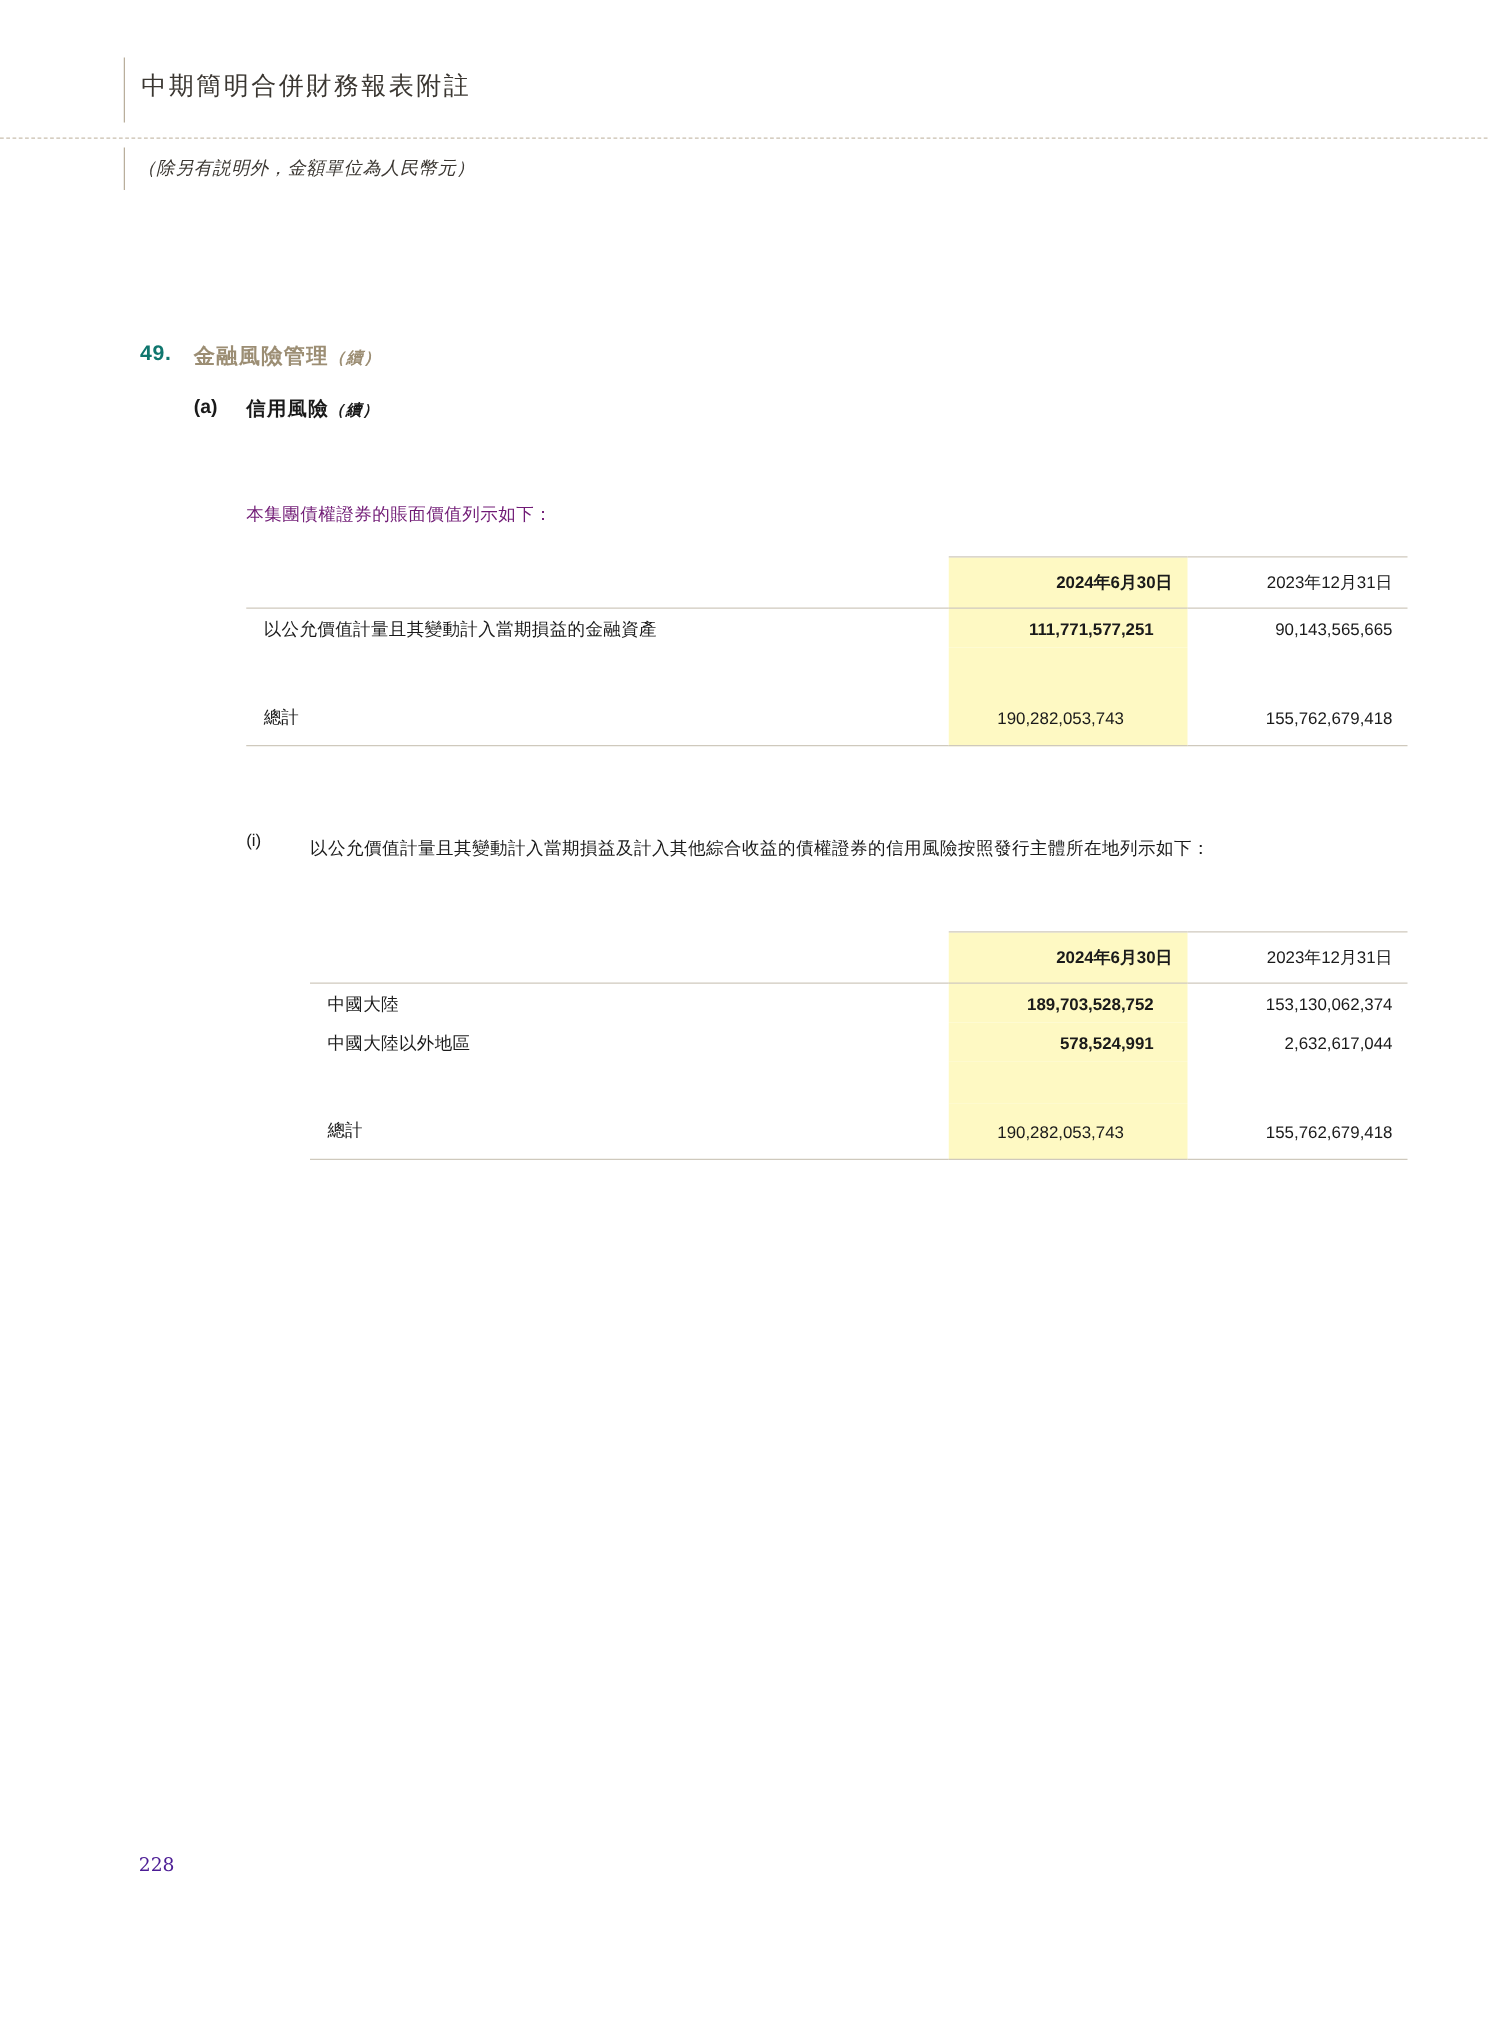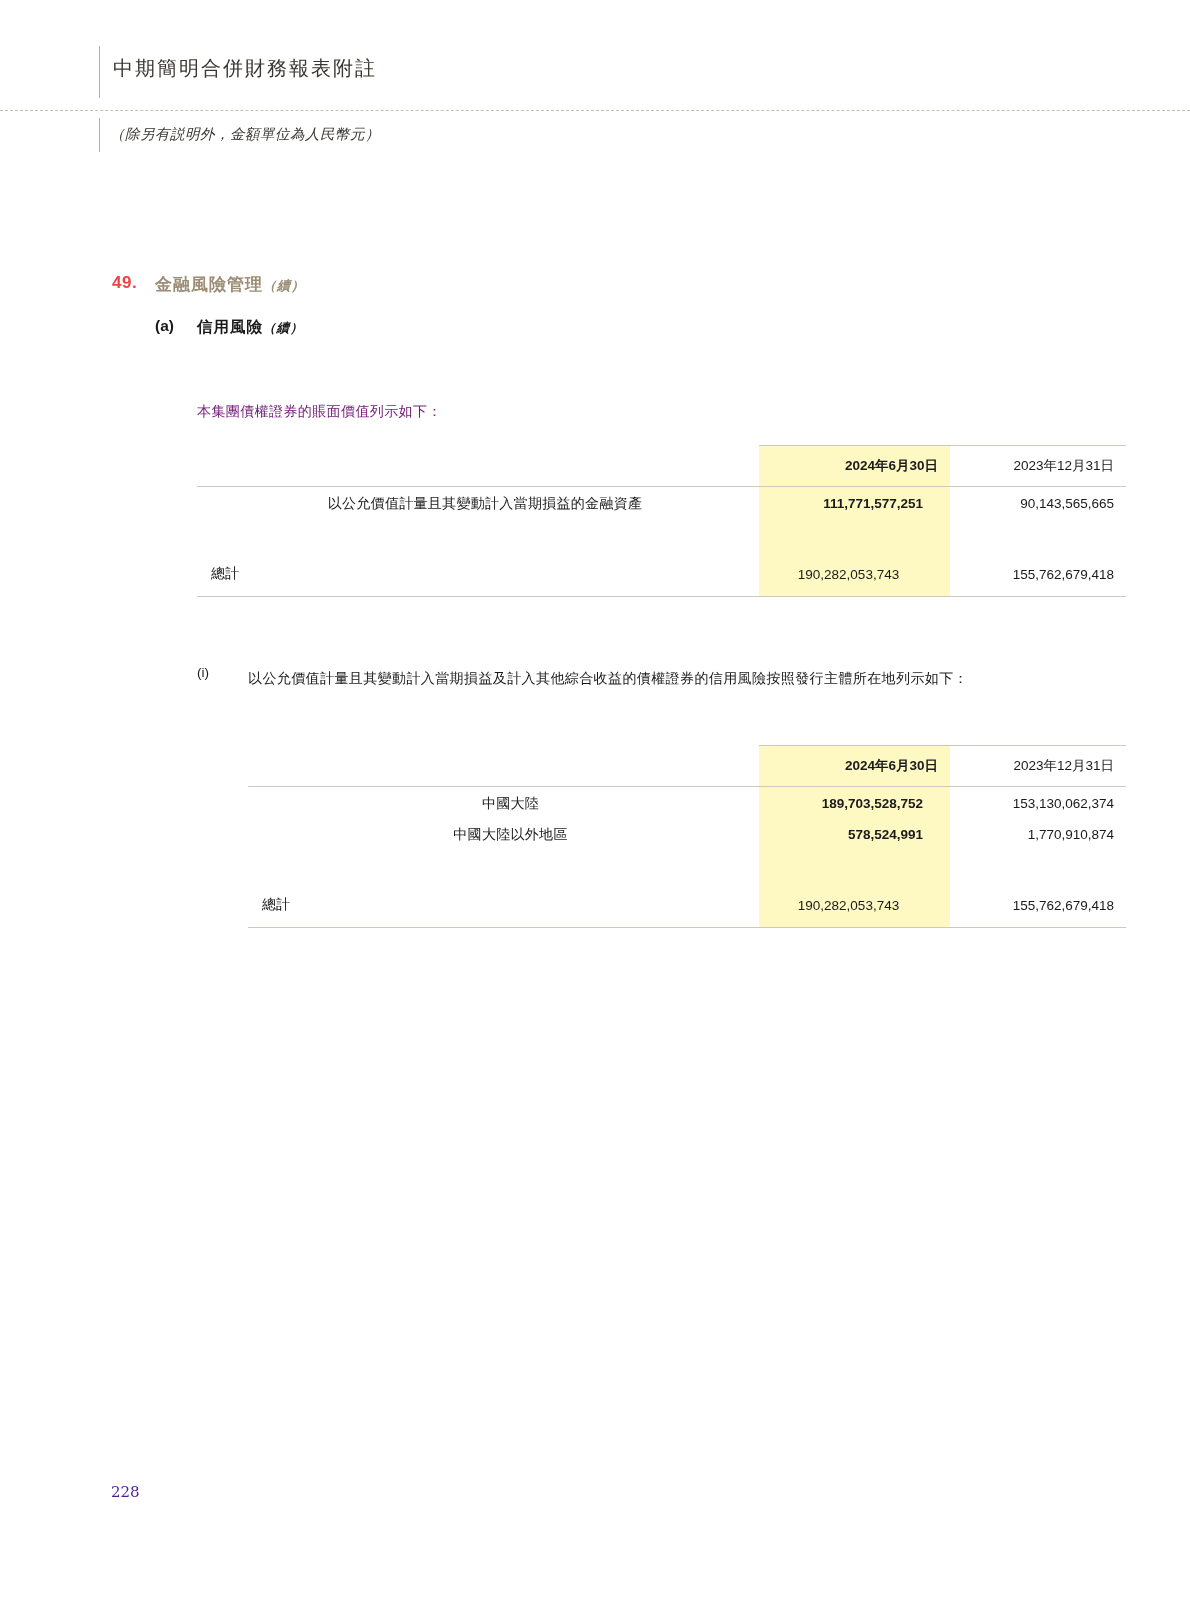--- a/index.html
+++ b/index.html
@@ -68,21 +68,21 @@
     letter-spacing: 0.5px;
   }
 
   
   .sec-num {
     position: absolute;
     left: 112px;
     top: 273px;
     font-size: 17px;
     font-weight: bold;
-    color: #ef4444;
+    color: #0f766e;
     letter-spacing: 0.5px;
   }
   .sec-title {
     position: absolute;
     left: 155px;
     top: 273px;
     font-size: 17px;
     font-weight: bold;
     color: #9c8e74;
     letter-spacing: 1px;
@@ -171,21 +171,21 @@
     font-weight: normal;
   }
   .hl {
     background: #fef9c3;
   }
   .data-row td {
     height: 29px;
     padding-top: 2px;
   }
   .data-row td.col-label {
-    text-align: center;
+    text-align: left;
     padding-left: 14px;
     font-size: 14px;
     letter-spacing: 0.3px;
   }
   .data-row td.col-a {
     text-align: right;
     padding-right: 27px;
     font-weight: bold;
   }
   .data-row td.col-b {
@@ -305,21 +305,21 @@
         <td class="col-b">2023年12月31日</td>
       </tr>
       <tr class="data-row">
         <td class="col-label">中國大陸</td>
         <td class="col-a hl">189,703,528,752</td>
         <td class="col-b">153,130,062,374</td>
       </tr>
       <tr class="data-row">
         <td class="col-label">中國大陸以外地區</td>
         <td class="col-a hl">578,524,991</td>
-        <td class="col-b">1,770,910,874</td>
+        <td class="col-b">2,632,617,044</td>
       </tr>
       <tr class="spacer-row">
         <td class="col-label"></td>
         <td class="col-a hl"></td>
         <td class="col-b"></td>
       </tr>
       <tr class="total-row">
         <td class="col-label">總計</td>
         <td class="col-a hl">190,282,053,743</td>
         <td class="col-b">155,762,679,418</td>

